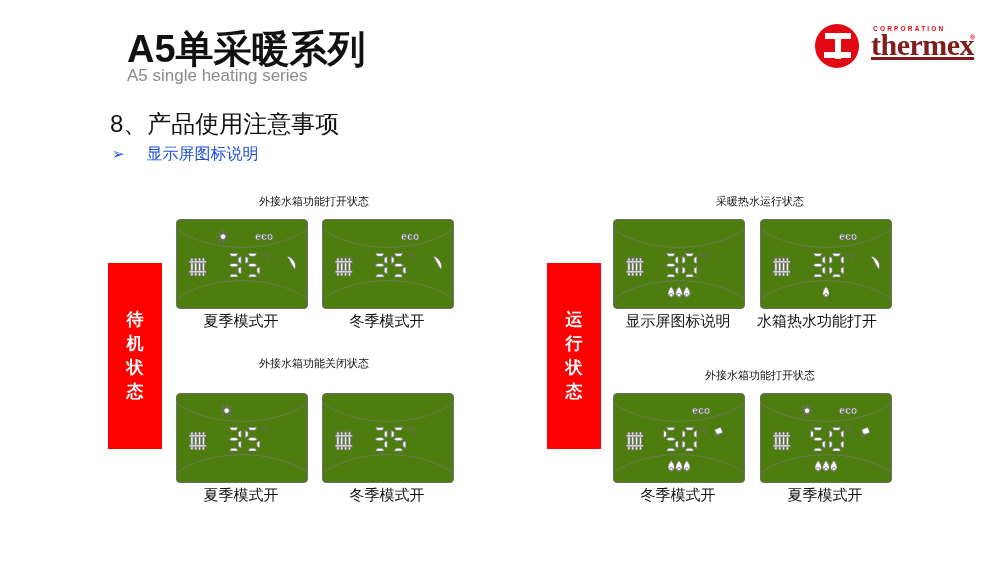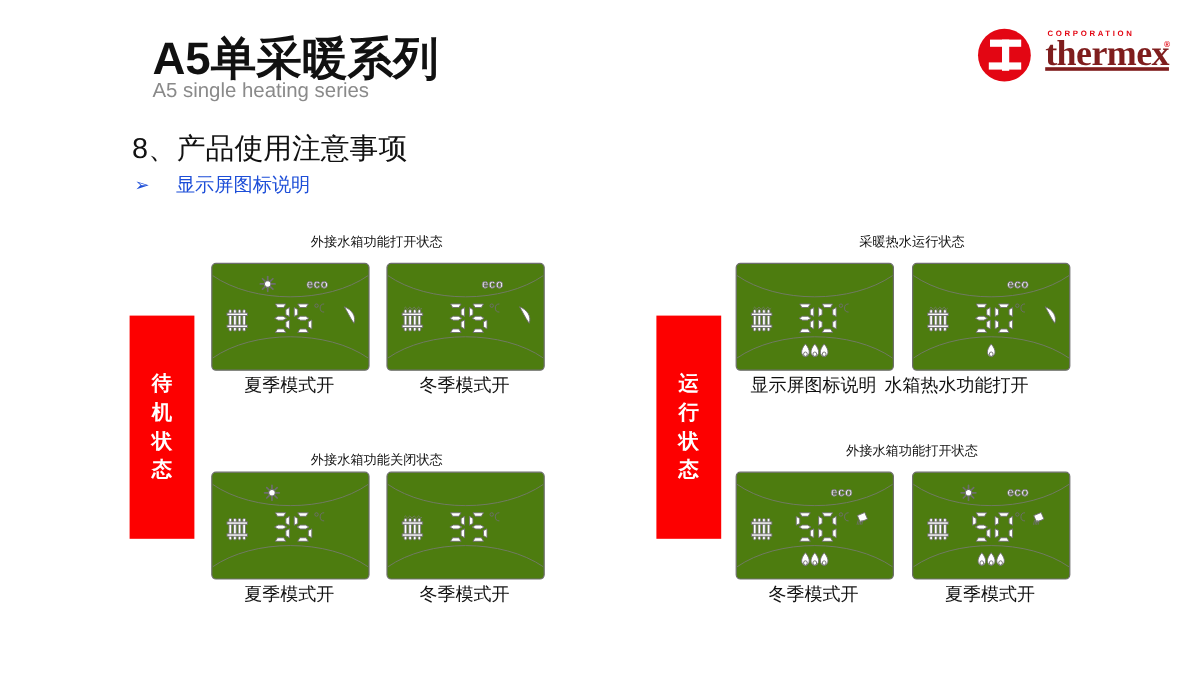--- a/index.html
+++ b/index.html
@@ -183,21 +183,21 @@
           <circle cx="146.83999999999997" cy="58.4" r="2.4000000000000004" class="seg"></circle>
           <path d="M 157.64 56 a 5.5200000000000005 5.5200000000000005 0 1 0 0 11.399999999999999" class="seg"></path>
         </g>
         <g>
           <path d="M 186 60 C 197 63.96 203.16 73.64 199.64 83.1
      C 193.48 74.52 190.4 66.6 186 60 Z" class="segfill"></path>
         </g>
       </svg>
     </div>
     <div class="caption" style="left: 302px; top: 312px; width: 170px;">冬季模式开</div>
-    <div class="grp-title" style="left: 176px; top: 376px; width: 276px; text-align: center;">外接水箱功能关闭状态</div>
+    <div class="grp-title" style="left: 176px; top: 356px; width: 276px; text-align: center;">外接水箱功能关闭状态</div>
     <div class="lcd" style="left: 176px; top: 393px; width: 130px; height: 88px;">
       <svg viewBox="0 0 220 148" preserveAspectRatio="none">
         <path d="M 0 16 C 58 56 162 56 220 16" class="thin"></path>
         <path d="M 0 132 C 58 92 162 92 220 132" class="thin"></path>
         <g>
           <circle cx="84" cy="28" r="4.68" class="segfill"></circle>
           <line x1="89.04" y1="28" x2="94.35" y2="28" stroke="#6e6e6e" stroke-width="2.4" stroke-linecap="round"></line>
           <line x1="87.5638181771802" y1="31.5638181771802" x2="91.31855518528077" y2="35.318555185280765" stroke="#6e6e6e" stroke-width="2.4" stroke-linecap="round"></line>
           <line x1="84" y1="33.04" x2="84" y2="38.35" stroke="#6e6e6e" stroke-width="2.4" stroke-linecap="round"></line>
           <line x1="80.4361818228198" y1="31.5638181771802" x2="76.68144481471923" y2="35.318555185280765" stroke="#6e6e6e" stroke-width="2.4" stroke-linecap="round"></line>
@@ -376,21 +376,21 @@
           <path d="M 186 60 C 197 63.96 203.16 73.64 199.64 83.1
      C 193.48 74.52 190.4 66.6 186 60 Z" class="segfill"></path>
         </g>
         <g>
           <path d="M 110 112 C 102.56 120.64 103.04 128.2 110 130
        C 116.96 128.2 117.44 120.64 110 112 Z" class="segfill"></path>
           <ellipse cx="110" cy="126.4" rx="2.64" ry="3.06" class="seg"></ellipse>
         </g>
       </svg>
     </div>
-    <div class="caption" style="left: 712px; top: 312px; width: 170px;">水箱热水功能打开</div>
+    <div class="caption" style="left: 732px; top: 312px; width: 170px;">水箱热水功能打开</div>
     <div class="grp-title" style="left: 613px; top: 368px; width: 294px;">外接水箱功能打开状态</div>
     <div class="lcd" style="left: 613px; top: 393px; width: 130px; height: 88px;">
       <svg viewBox="0 0 220 148" preserveAspectRatio="none">
         <path d="M 0 16 C 58 56 162 56 220 16" class="thin"></path>
         <path d="M 0 132 C 58 92 162 92 220 132" class="thin"></path>
         <g>
           <text x="148" y="33" font-family="&quot;Liberation Sans&quot;,sans-serif" font-size="17" font-weight="bold" fill="#ffffff" stroke="#6e6e6e" stroke-width="1.1" text-anchor="middle" letter-spacing="0.5">eco</text>
         </g>
         <g>
           <rect x="23.33823529411765" y="64" width="3.823529411764706" height="30" rx="1.6058823529411765" class="segfill"></rect>

